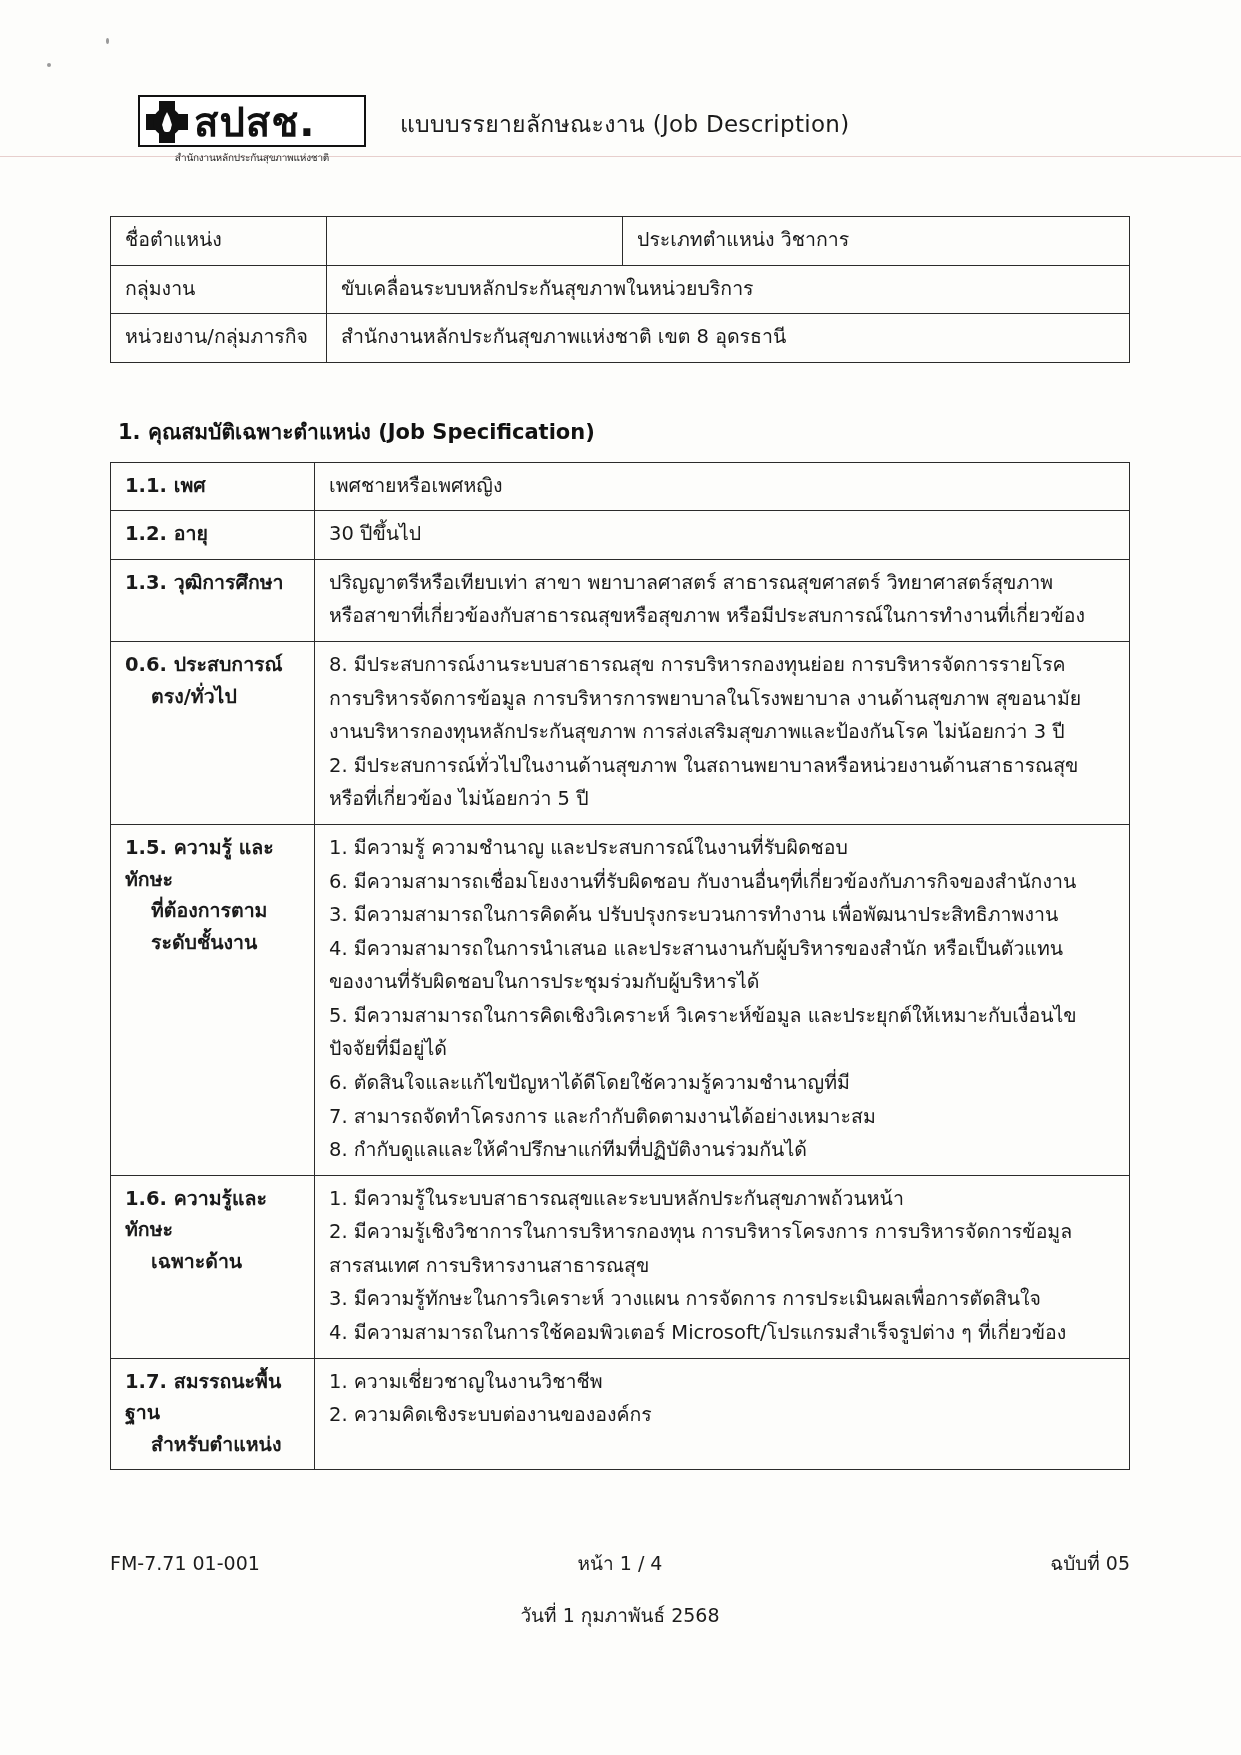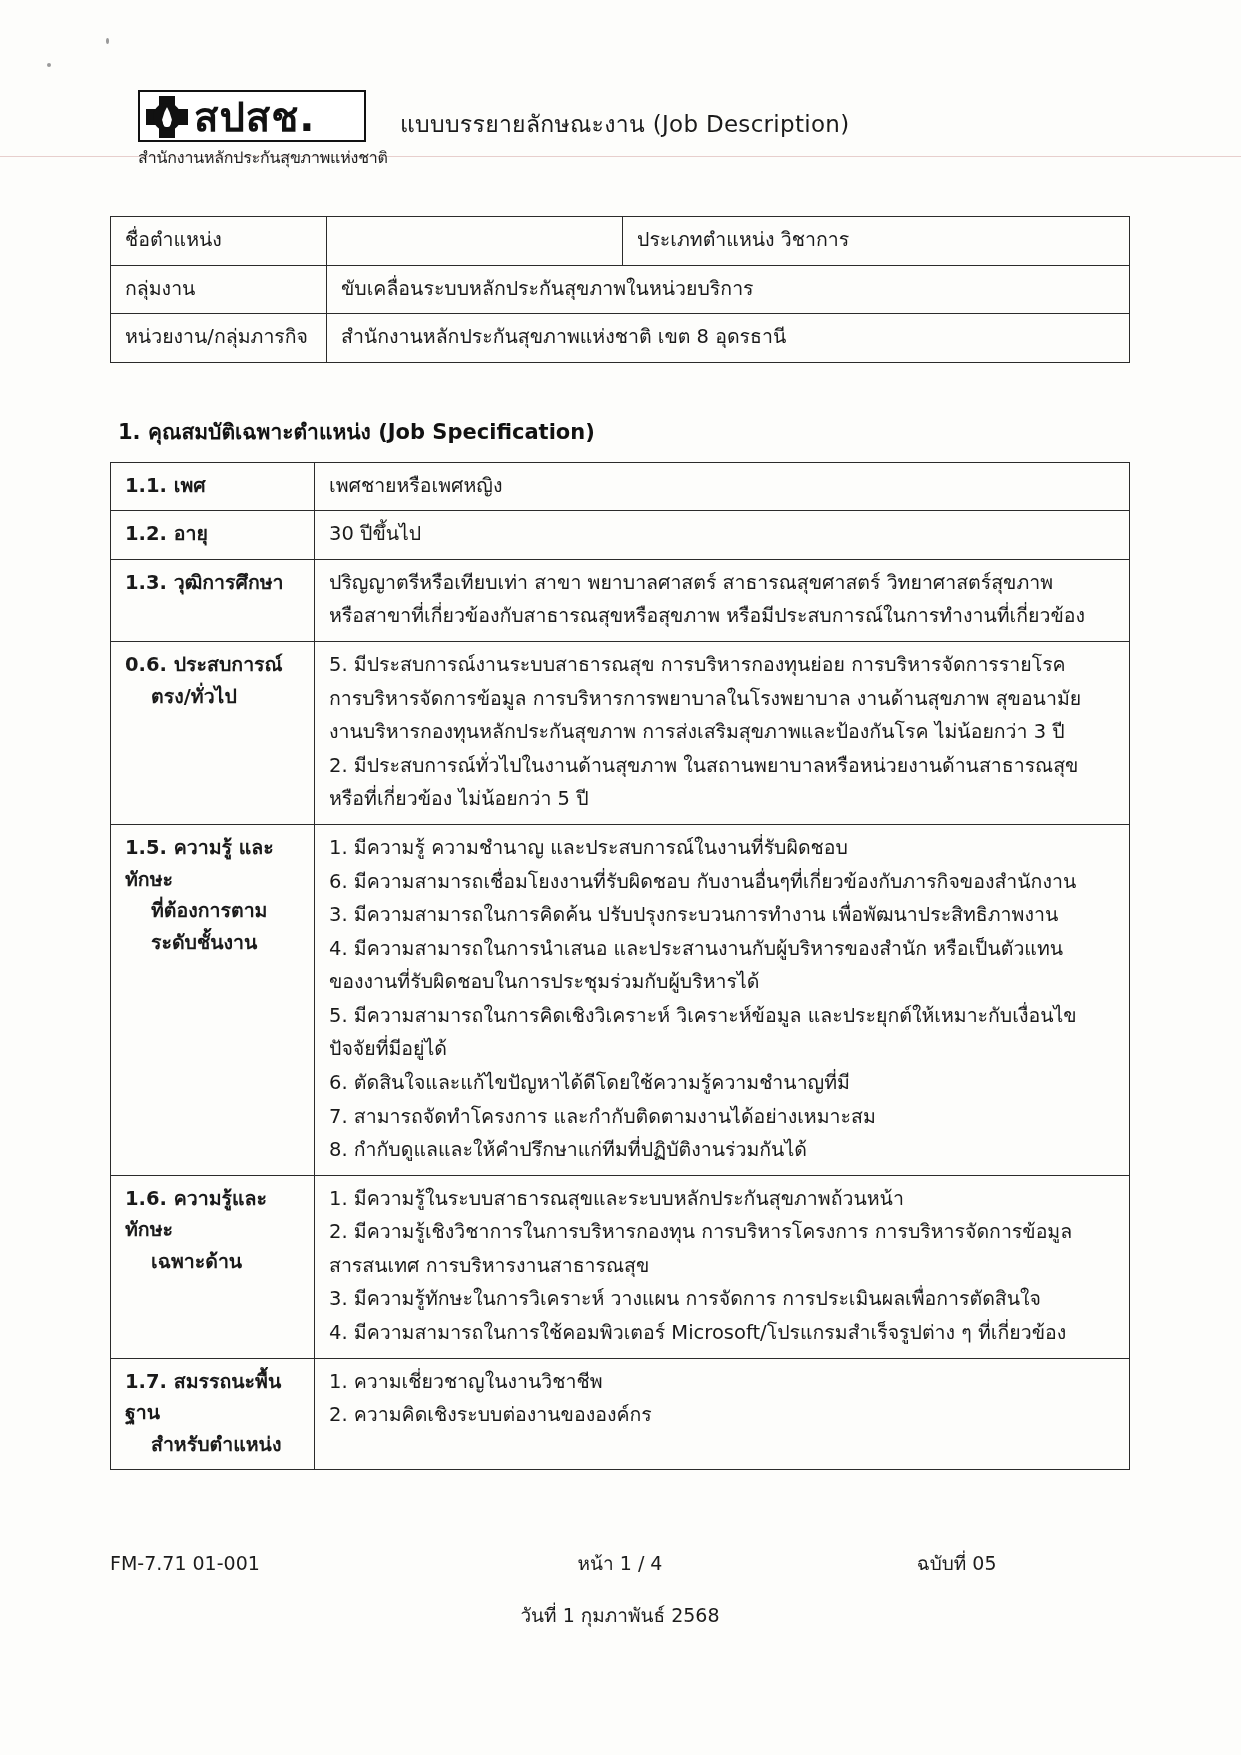--- a/index.html
+++ b/index.html
@@ -91,21 +91,21 @@
   }
   .logo-acronym {
     font-size: 40px;
     font-weight: bold;
     letter-spacing: 1px;
     line-height: 1;
     color: #111;
     white-space: nowrap;
   }
   .logo-sub {
-    font-size: 16px;
+    font-size: 10px;
     color: #1d1d1d;
     margin-top: 3px;
     letter-spacing: -0.2px;
     white-space: nowrap;
     text-align: center;
     width: 228px;
   }
   .doc-title {
     font-size: 23px;
     color: #1a1a1a;
@@ -157,21 +157,21 @@
     width: 1020px;
     font-size: 19px;
     color: #1c1c1c;
   }
   .footer-row {
     display: flex;
     align-items: baseline;
   }
   .footer-left  { flex: 0 0 34%; }
   .footer-mid   { flex: 0 0 32%; text-align: center; }
-  .footer-right { flex: 1 1 auto; text-align: center; }
+  .footer-right { flex: 1 1 auto; text-align: right; }
   .footer-date {
     text-align: center;
     margin-top: 22px;
   }
 </style>
 </head>
 <body>
 
 <div class="page">
 
@@ -256,21 +256,21 @@
             <p>หรือสาขาที่เกี่ยวข้องกับสาธารณสุขหรือสุขภาพ หรือมีประสบการณ์ในการทำงานที่เกี่ยวข้อง</p>
           </td>
         </tr>
 
         <tr>
           <td class="label-cell">
             <span class="label-line">0.6.  ประสบการณ์</span>
             <span class="label-line">ตรง/ทั่วไป</span>
           </td>
           <td class="body-cell">
-            <p>5. มีประสบการณ์งานระบบสาธารณสุข การบริหารกองทุนย่อย การบริหารจัดการรายโรค</p>
+            <p>8. มีประสบการณ์งานระบบสาธารณสุข การบริหารกองทุนย่อย การบริหารจัดการรายโรค</p>
             <p>การบริหารจัดการข้อมูล การบริหารการพยาบาลในโรงพยาบาล งานด้านสุขภาพ สุขอนามัย</p>
             <p>งานบริหารกองทุนหลักประกันสุขภาพ การส่งเสริมสุขภาพและป้องกันโรค ไม่น้อยกว่า 3 ปี</p>
             <p>2. มีประสบการณ์ทั่วไปในงานด้านสุขภาพ ในสถานพยาบาลหรือหน่วยงานด้านสาธารณสุข</p>
             <p>หรือที่เกี่ยวข้อง ไม่น้อยกว่า 5 ปี</p>
           </td>
         </tr>
 
         <tr>
           <td class="label-cell">
             <span class="label-line">1.5. ความรู้ และทักษะ</span>

